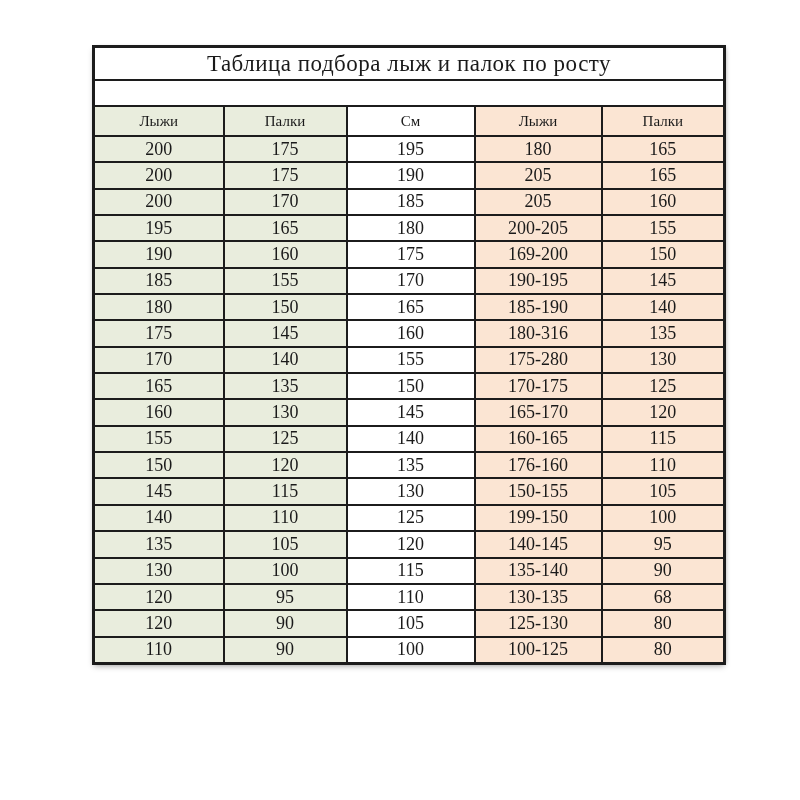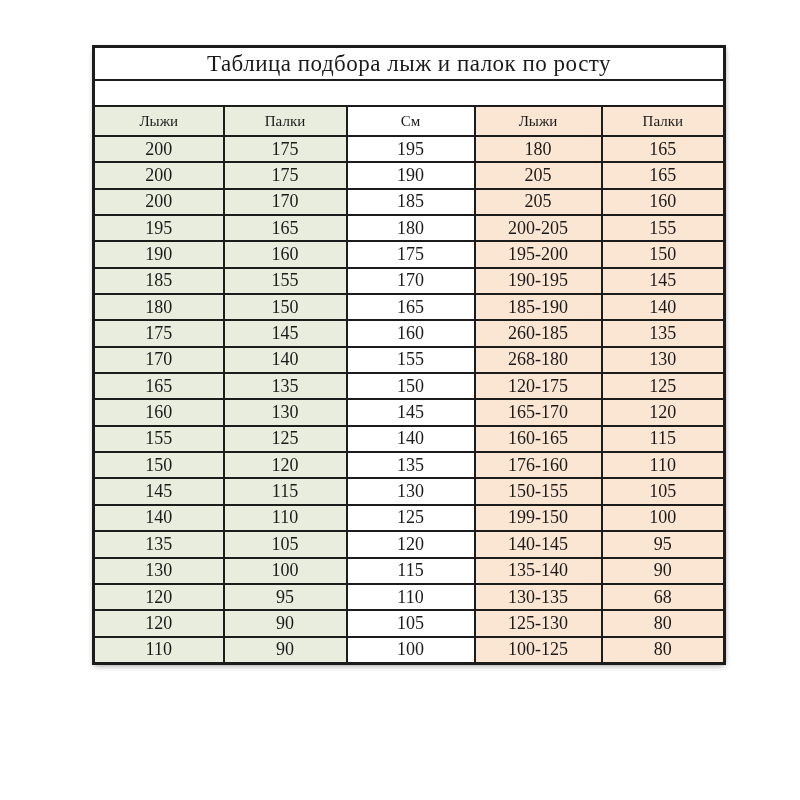--- a/index.html
+++ b/index.html
@@ -116,56 +116,56 @@
           <td class="c-skate">195</td>
           <td class="c-skate">165</td>
           <td class="c-height">180</td>
           <td class="c-classic">200-205</td>
           <td class="c-classic">155</td>
         </tr>
         <tr>
           <td class="c-skate">190</td>
           <td class="c-skate">160</td>
           <td class="c-height">175</td>
-          <td class="c-classic">195-200</td>
+          <td class="c-classic">169-200</td>
           <td class="c-classic">150</td>
         </tr>
         <tr>
           <td class="c-skate">185</td>
           <td class="c-skate">155</td>
           <td class="c-height">170</td>
           <td class="c-classic">190-195</td>
           <td class="c-classic">145</td>
         </tr>
         <tr>
           <td class="c-skate">180</td>
           <td class="c-skate">150</td>
           <td class="c-height">165</td>
           <td class="c-classic">185-190</td>
           <td class="c-classic">140</td>
         </tr>
         <tr>
           <td class="c-skate">175</td>
           <td class="c-skate">145</td>
           <td class="c-height">160</td>
-          <td class="c-classic">260-185</td>
+          <td class="c-classic">180-316</td>
           <td class="c-classic">135</td>
         </tr>
         <tr>
           <td class="c-skate">170</td>
           <td class="c-skate">140</td>
           <td class="c-height">155</td>
-          <td class="c-classic">268-180</td>
+          <td class="c-classic">175-280</td>
           <td class="c-classic">130</td>
         </tr>
         <tr>
           <td class="c-skate">165</td>
           <td class="c-skate">135</td>
           <td class="c-height">150</td>
-          <td class="c-classic">120-175</td>
+          <td class="c-classic">170-175</td>
           <td class="c-classic">125</td>
         </tr>
         <tr>
           <td class="c-skate">160</td>
           <td class="c-skate">130</td>
           <td class="c-height">145</td>
           <td class="c-classic">165-170</td>
           <td class="c-classic">120</td>
         </tr>
         <tr>

